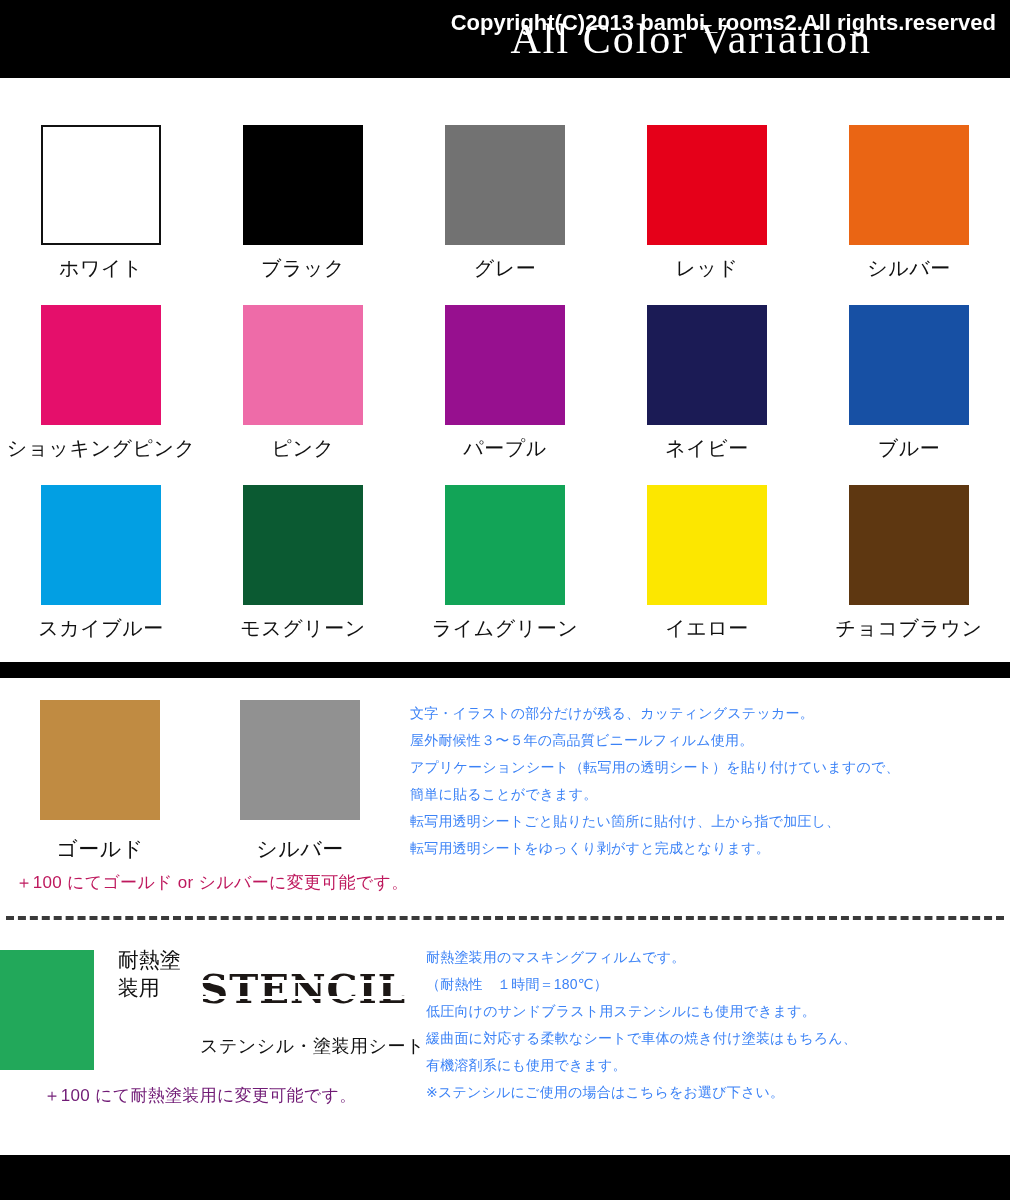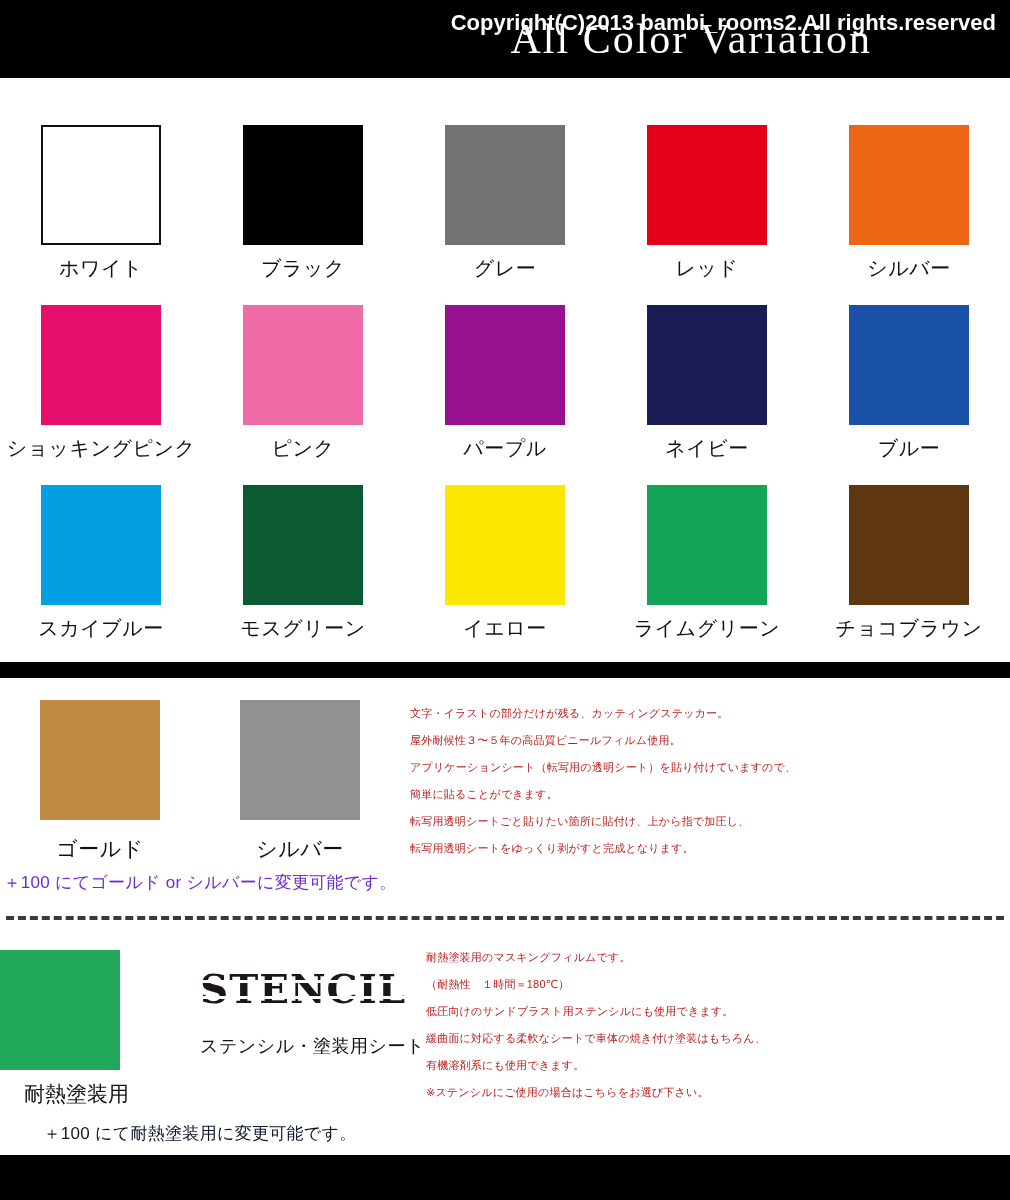--- a/index.html
+++ b/index.html
@@ -127,23 +127,23 @@
     color: #ef3b49;
     letter-spacing: 0.3px;
   }
   .desc-block {
     position: absolute;
     left: 410px;
     top: 10px;
     width: 600px;
   }
   .desc-line {
-    font-size: 11px;
+    font-size: 14px;
     line-height: 27px;
-    color: #b91c1c;
+    color: #3b82f6;
     letter-spacing: 0.2px;
     white-space: nowrap;
   }
 
   
   .dashed-divider {
     position: absolute;
     left: 6px;
     top: 916px;
     width: 998px;
@@ -165,21 +165,21 @@
     top: 0;
     width: 400px;
   }
   .stencil-row {
     display: flex;
     align-items: flex-start;
   }
   .stencil-chip-wrap {
     width: 200px;
     display: flex;
-    flex-direction: column;
+    flex-direction: row;
     align-items: flex-start;
   }
   .stencil-chip {
     width: 120px;
     height: 120px;
     margin-top: 14px;
     background: #22a85a;
   }
   .stencil-chip-label {
     margin-top: 10px;
@@ -305,26 +305,26 @@
     <div class="swatch-row">
       <div class="swatch-cell">
         <div class="swatch-chip" style="background: rgb(2, 159, 227);"></div>
         <div class="swatch-label">スカイブルー</div>
       </div>
       <div class="swatch-cell">
         <div class="swatch-chip" style="background: rgb(11, 90, 50);"></div>
         <div class="swatch-label">モスグリーン</div>
       </div>
       <div class="swatch-cell">
+        <div class="swatch-chip" style="background: rgb(18, 164, 87);"></div>
+        <div class="swatch-label">ライムグリーン</div>
+      </div>
+      <div class="swatch-cell">
         <div class="swatch-chip" style="background: rgb(252, 231, 0);"></div>
         <div class="swatch-label">イエロー</div>
-      </div>
-      <div class="swatch-cell">
-        <div class="swatch-chip" style="background: rgb(18, 164, 87);"></div>
-        <div class="swatch-label">ライムグリーン</div>
       </div>
       <div class="swatch-cell">
         <div class="swatch-chip" style="background: rgb(94, 55, 17);"></div>
         <div class="swatch-label">チョコブラウン</div>
       </div>
     </div>
   </div>
 
 <div class="black-divider"></div>
 
@@ -333,21 +333,21 @@
     <div class="metal-items" id="metal-items">
         <div class="metal-cell">
           <div class="metal-chip" style="background: rgb(192, 139, 66);"></div>
           <div class="metal-label">ゴールド</div>
         </div>
         <div class="metal-cell">
           <div class="metal-chip" style="background: rgb(145, 145, 145);"></div>
           <div class="metal-label">シルバー</div>
         </div>
       </div>
-    <div class="red-note" style="color: #6d28d9;">＋100 にてゴールド or シルバーに変更可能です。</div>
+    <div class="red-note" style="color: #be185d; padding-left: 12px;">＋100 にてゴールド or シルバーに変更可能です。</div>
   </div>
   <div class="desc-block" id="metal-desc">
       <div class="desc-line">文字・イラストの部分だけが残る、カッティングステッカー。</div>
       <div class="desc-line">屋外耐候性３〜５年の高品質ビニールフィルム使用。</div>
       <div class="desc-line">アプリケーションシート（転写用の透明シート）を貼り付けていますので、</div>
       <div class="desc-line">簡単に貼ることができます。</div>
       <div class="desc-line">転写用透明シートごと貼りたい箇所に貼付け、上から指で加圧し、</div>
       <div class="desc-line">転写用透明シートをゆっくり剥がすと完成となります。</div>
     </div>
 </div>
@@ -363,21 +363,21 @@
       </div>
       <div class="stencil-brand">
         <div class="stencil-word">
           <span>STENCIL</span>
           <span class="bar" style="left:0;right:0;top:14px;height:3px;"></span>
           <span class="bar" style="left:0;right:0;top:30px;height:3px;"></span>
         </div>
         <div class="stencil-sub">ステンシル・塗装用シート</div>
       </div>
     </div>
-    <div class="stencil-red-note" style="color: #0f172a; text-align: center;">＋100 にて耐熱塗装用に変更可能です。</div>
+    <div class="stencil-red-note" style="color: #701a75; text-align: center;">＋100 にて耐熱塗装用に変更可能です。</div>
   </div>
   <div class="stencil-desc" id="stencil-desc">
       <div class="desc-line">耐熱塗装用のマスキングフィルムです。</div>
       <div class="desc-line">（耐熱性　１時間＝180℃）</div>
       <div class="desc-line">低圧向けのサンドブラスト用ステンシルにも使用できます。</div>
       <div class="desc-line">緩曲面に対応する柔軟なシートで車体の焼き付け塗装はもちろん、</div>
       <div class="desc-line">有機溶剤系にも使用できます。</div>
       <div class="desc-line">※ステンシルにご使用の場合はこちらをお選び下さい。</div>
     </div>
 </div>

